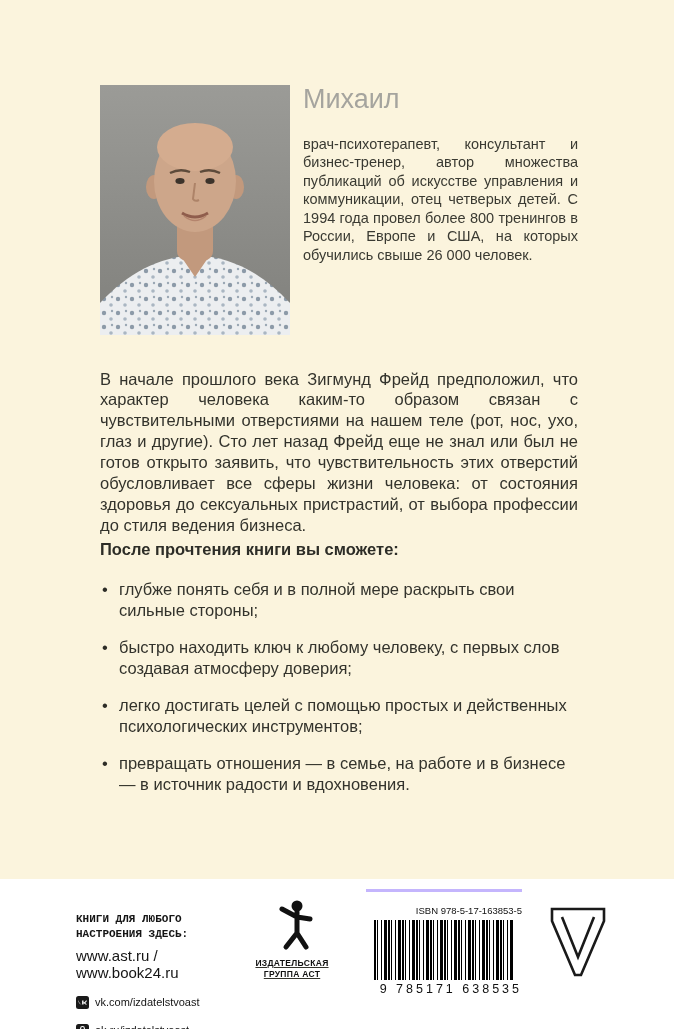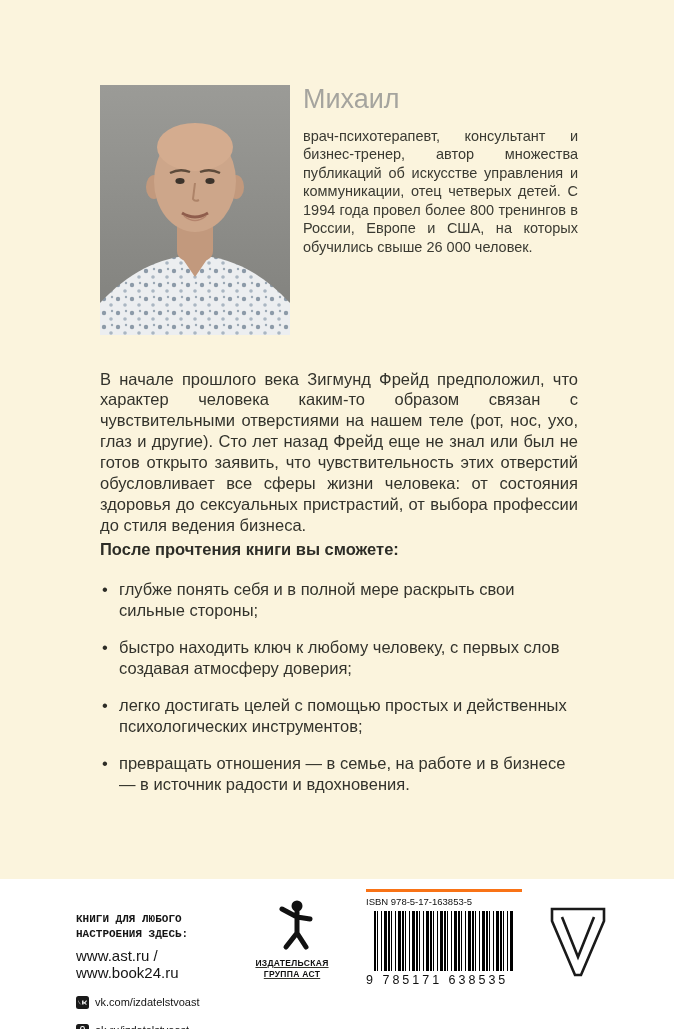--- a/index.html
+++ b/index.html
@@ -16,21 +16,21 @@
   .author-section{
     position:absolute;left:100px;top:85px;width:478px;
     display:flex;gap:13px;
   }
   .photo{width:190px;height:250px;flex:none;display:block;}
   .author-info{flex:1;min-width:0;padding-top:0;}
   .first-name{font-size:27px;line-height:1.1;color:#a5a49e;}
   .last-name{font-size:27px;line-height:1.2;font-weight:bold;color:#2d2d27;white-space:nowrap;}
   .last-name .dash{font-weight:normal;color:#8f8f89;margin-left:8px;}
   .bio{
-    margin-top:12px;font-size:14.5px;line-height:1.28;
+    margin-top:20px;font-size:14.5px;line-height:1.28;
     text-align:justify;color:#3a3a32;
   }
   
   .intro{
     position:absolute;left:100px;top:352px;width:478px;
     font-size:16.5px;line-height:1.27;text-align:justify;color:#33332c;
   }
   
   .benefits{position:absolute;left:100px;top:540px;width:478px;}
   .benefits-heading{font-size:16.5px;font-weight:bold;color:#2d2d27;}
@@ -50,22 +50,22 @@
   .promo{position:absolute;left:76px;top:33px;width:152px;}
   .promo-heading{font-size:11px;font-weight:bold;line-height:1.35;color:#151515;font-family:Liberation Mono, monospace;}
   .promo-sites{font-size:15px;margin-top:5px;color:#151515;}
   .social-row{display:flex;align-items:flex-start;gap:6px;margin-top:15px;font-size:11px;color:#151515;}
   .social-badge{width:13px;height:13px;flex:none;}
   
   .ast-block{position:absolute;left:248px;top:20px;width:88px;text-align:center;text-decoration:underline;}
   .ast-label{font-size:8.5px;font-weight:bold;line-height:1.3;color:#111;margin-top:3px;letter-spacing:.3px;}
   
   .barcode-block{
-    position:absolute;left:366px;top:10px;width:156px;text-align:left;
-    border-top:3px solid #f97316;padding-top:4px;background:#fff;
+    position:absolute;left:366px;top:10px;width:156px;text-align:right;
+    border-top:3px solid #c4b5fd;padding-top:13px;background:#fff;
   }
   .isbn{font-size:9.5px;color:#111;}
   .barcode{
     height:60px;margin:4px 8px 0 8px;background-color:#fff;
     background-image:repeating-linear-gradient(90deg,
       #000 0,#000 2px,#fff 2px,#fff 3px,
       #000 3px,#000 4px,#fff 4px,#fff 7px,
       #000 7px,#000 8px,#fff 8px,#fff 10px,
       #000 10px,#000 13px,#fff 13px,#fff 14px);
   }

